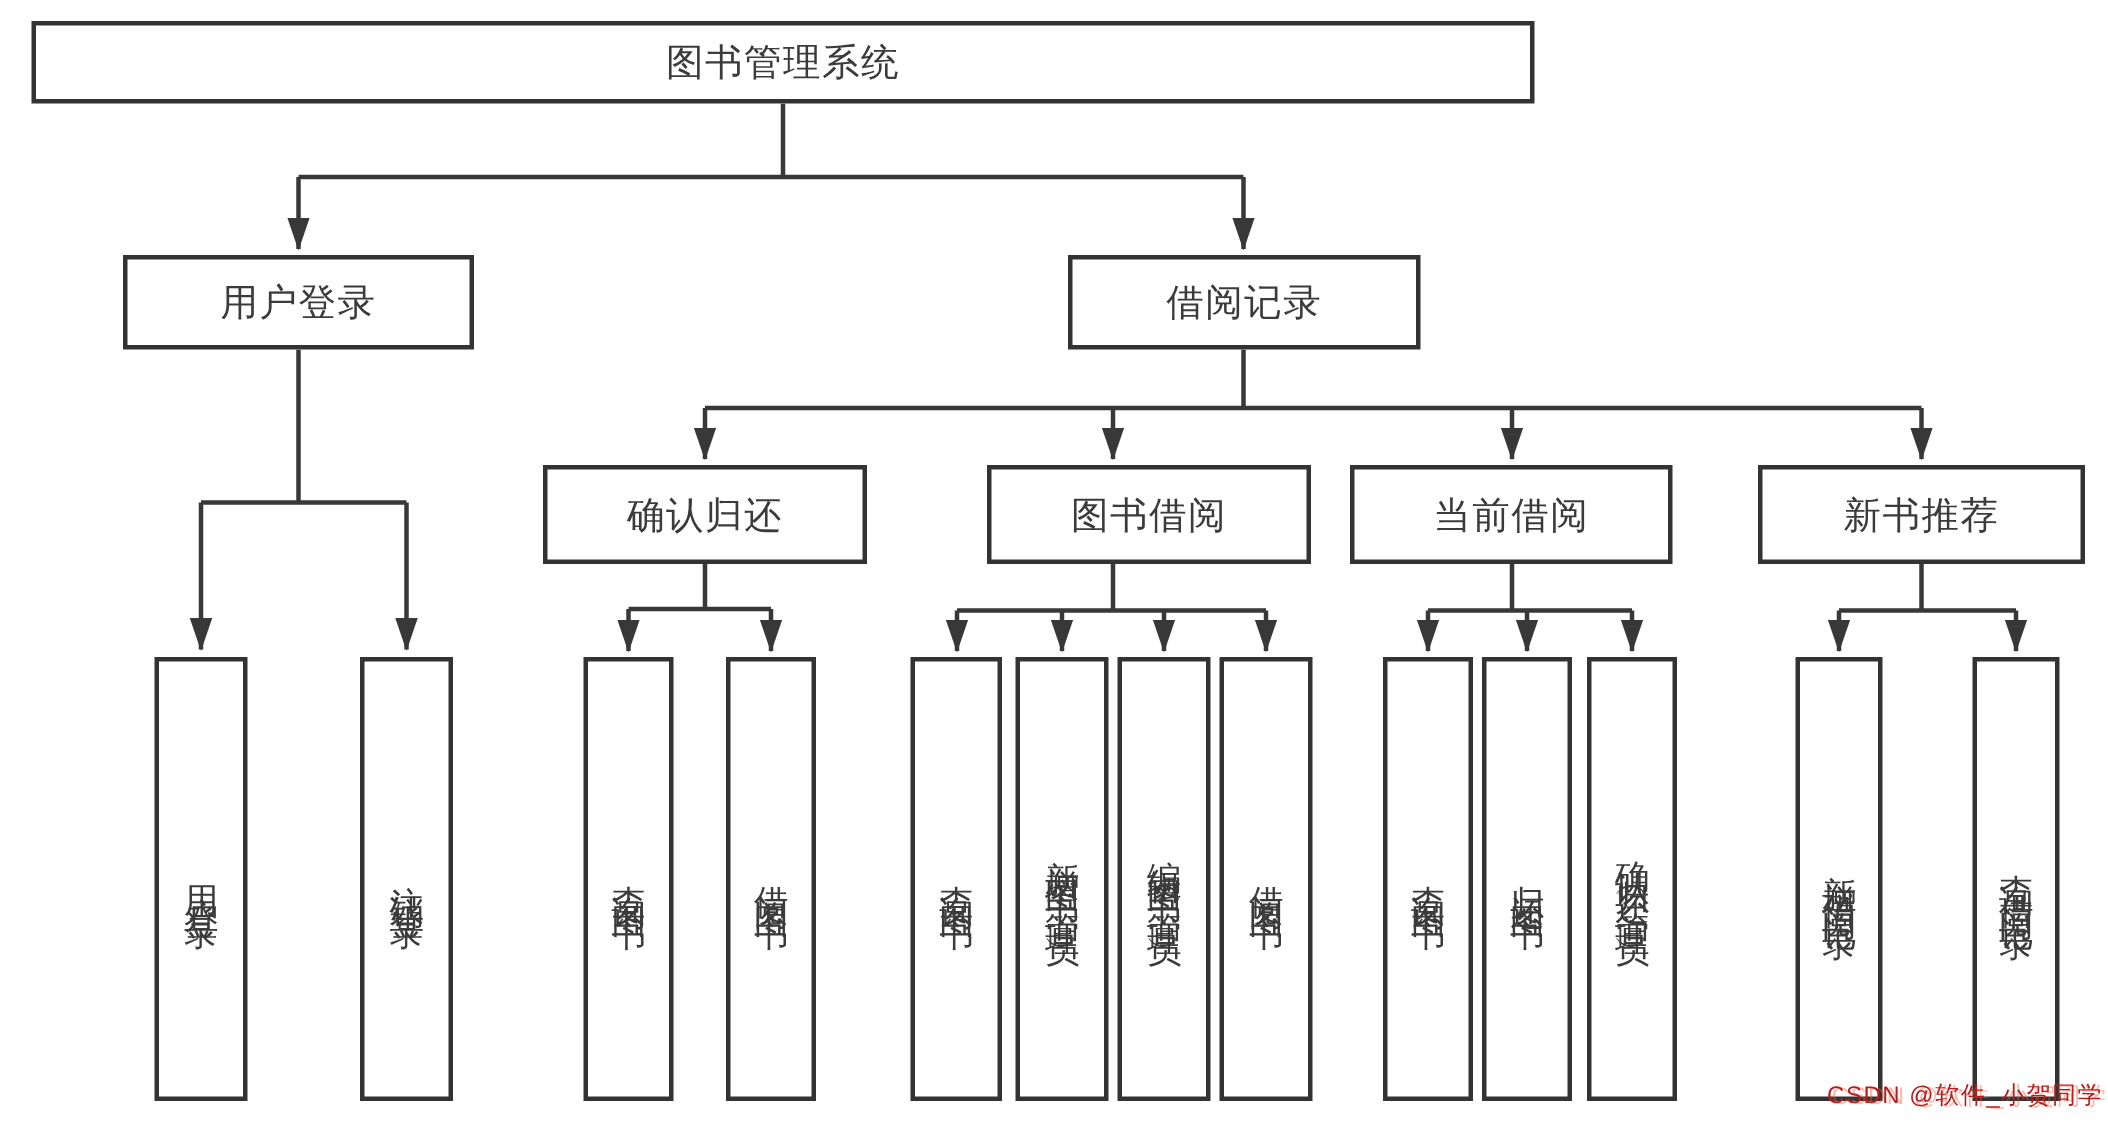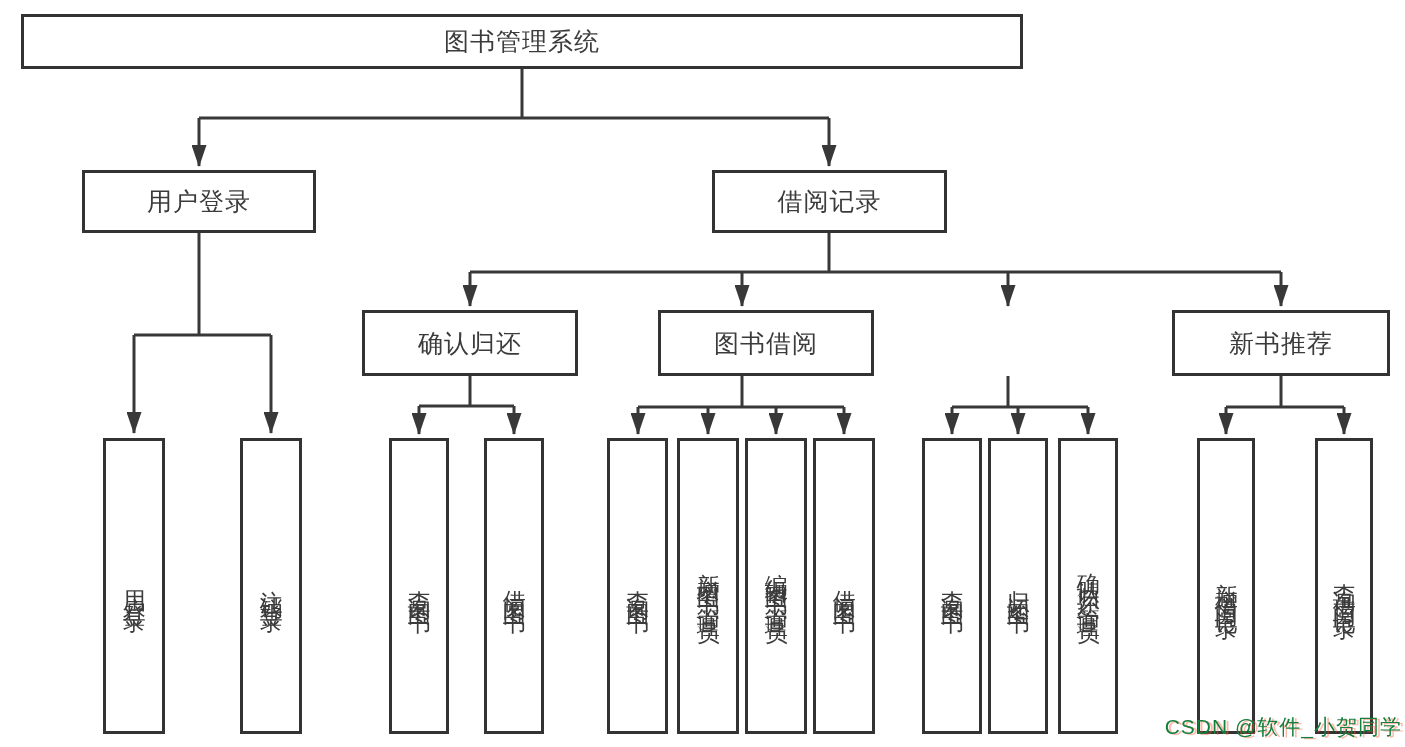--- a/index.html
+++ b/index.html
@@ -38,23 +38,23 @@
     text-orientation: mixed;
     font-size: 23px;
     letter-spacing: 7px;
     line-height: 1.1;
     white-space: nowrap;
   }
   .watermark {
     position: absolute;
     right: 3px;
     bottom: 6px;
-    font-size: 21px;
+    font-size: 16px;
     letter-spacing: 1px;
-    color: #15803d;
+    color: #b91c1c;
     text-shadow: 3px 1px 0 rgba(252, 85, 49, 0.42);
     white-space: nowrap;
     z-index: 5;
   }
 </style>
 </head>
 <body>
 
 <div class="canvas">
 
@@ -123,20 +123,23 @@
   <div class="box h" style="left:712px; top:170px; width:235px; height:63px">
     <span>借阅记录</span>
   </div>
 
   <div class="box h" style="left:362px; top:310px; width:216px; height:66px">
     <span>确认归还</span>
   </div>
   <div class="box h" style="left:658px; top:310px; width:216px; height:66px">
     <span>图书借阅</span>
   </div>
+  <div class="box h" style="left:900px; top:310px; width:215px; height:66px">
+    <span>当前借阅</span>
+  </div>
   <div class="box h" style="left:1172px; top:310px; width:218px; height:66px">
     <span>新书推荐</span>
   </div>
 
   <div class="box v" style="left:103px; top:438px; width:62px; height:296px">
     <span class="vt">用户登录</span>
   </div>
   <div class="box v" style="left:240px; top:438px; width:62px; height:296px">
     <span class="vt">注销登录</span>
   </div>

